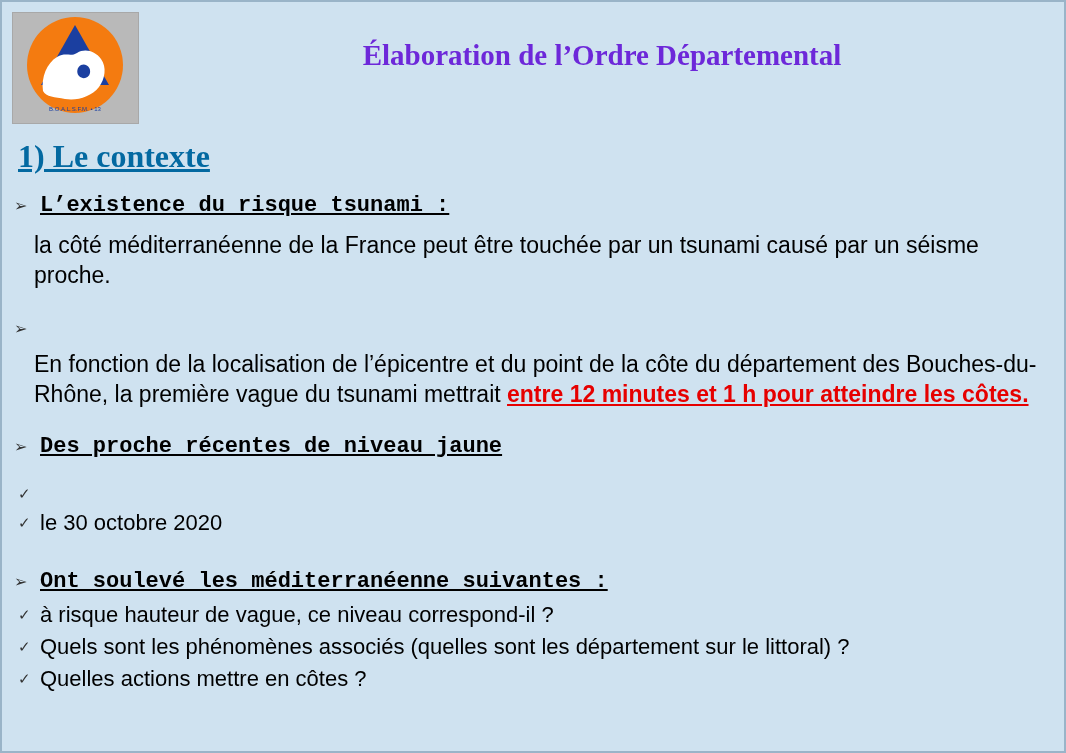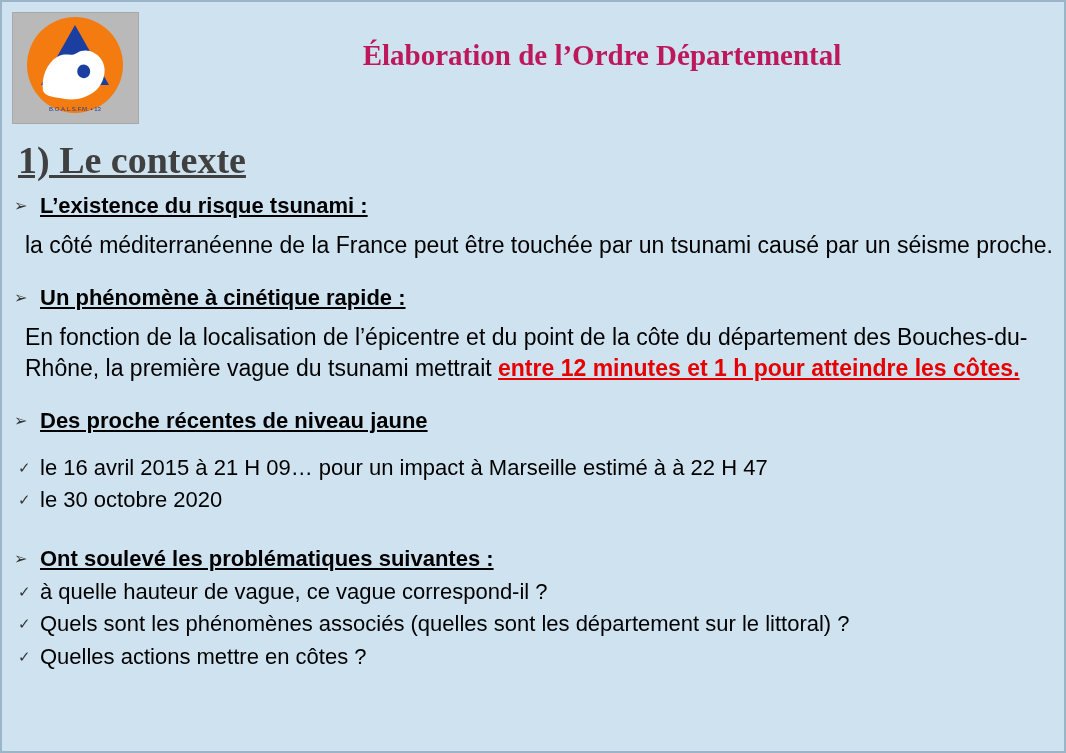--- a/index.html
+++ b/index.html
@@ -40,33 +40,33 @@
   .title {
     position: absolute;
     left: 150px;
     top: 34px;
     width: 900px;
     text-align: center;
     font-family: "Liberation Serif", serif;
     font-weight: bold;
     font-size: 29px;
     line-height: 1.32;
-    color: #be185d;
+    color: #6d28d9;
   }
   .title-line { display: block; }
 
   
   .section-heading {
     position: absolute;
     left: 16px;
     top: 136px;
     font-family: "Liberation Serif", serif;
     font-weight: bold;
-    font-size: 38px;
-    color: #404040;
+    font-size: 32px;
+    color: #0369a1;
     text-decoration: underline;
   }
 
   
   .body-block {
     position: absolute;
     left: 12px;
     top: 186px;
     width: 1042px;
   }
@@ -84,27 +84,28 @@
     line-height: 1.5;
     padding-top: 4px;
     text-align: left;
   }
   .bullet-head {
     font-size: 22px;
     font-weight: bold;
     color: #000;
     text-decoration: underline;
     line-height: 1.45;
+    font-family: Liberation Mono, monospace;
   }
 
   .para {
     font-size: 23px;
     color: #000;
     line-height: 1.32;
-    margin: 8px 0 0 11px;
+    margin: 8px 0 0 20px;
   }
   .para .hl {
     color: #e60000;
     font-weight: bold;
     text-decoration: underline;
   }
 
   .gap-sm { height: 14px; }
   .gap-md { height: 20px; }
   .gap-lg { height: 26px; }
@@ -157,52 +158,50 @@
     <div class="bullet-row">
       <span class="bullet-mark">➢</span>
       <span class="bullet-head">L’existence du risque tsunami :</span>
     </div>
     <div class="para">la côté méditerranéenne de la France peut être touchée par un tsunami causé par un séisme proche.</div>
 
     <div class="gap-md"></div>
 
     <div class="bullet-row">
       <span class="bullet-mark">➢</span>
-      <span class="bullet-head">Un phénomène à cinétique rapide :</span>
     </div>
     <div class="para"><span>En fonction de la localisation de l’épicentre et du point de la côte du département des Bouches-du-Rhône, la première vague du tsunami mettrait </span><span class="hl">entre 12 minutes et 1 h pour atteindre les côtes.</span></div>
 
     <div class="gap-md"></div>
 
     <div class="bullet-row">
       <span class="bullet-mark">➢</span>
       <span class="bullet-head">Des proche récentes de niveau jaune</span>
     </div>
 
     <div class="gap-sm"></div>
 
     <div class="sub-row">
       <span class="sub-mark">✓</span>
-      <span class="sub-text">le 16 avril 2015 à 21 H 09… pour un impact à Marseille estimé à à 22 H 47</span>
     </div>
     <div class="sub-row">
       <span class="sub-mark">✓</span>
       <span class="sub-text">le 30 octobre 2020</span>
     </div>
 
     <div class="gap-lg"></div>
 
     <div class="bullet-row">
       <span class="bullet-mark">➢</span>
-      <span class="bullet-head">Ont soulevé les problématiques suivantes :</span>
-    </div>
-
-    <div class="sub-row">
-      <span class="sub-mark">✓</span>
-      <span class="sub-text">à quelle hauteur de vague, ce vague correspond-il ?</span>
+      <span class="bullet-head">Ont soulevé les méditerranéenne suivantes :</span>
+    </div>
+
+    <div class="sub-row">
+      <span class="sub-mark">✓</span>
+      <span class="sub-text">à risque hauteur de vague, ce niveau correspond-il ?</span>
     </div>
     <div class="sub-row">
       <span class="sub-mark">✓</span>
       <span class="sub-text">Quels sont les phénomènes associés (quelles sont les département sur le littoral) ?</span>
     </div>
     <div class="sub-row">
       <span class="sub-mark">✓</span>
       <span class="sub-text">Quelles actions mettre en côtes ?</span>
     </div>
 

